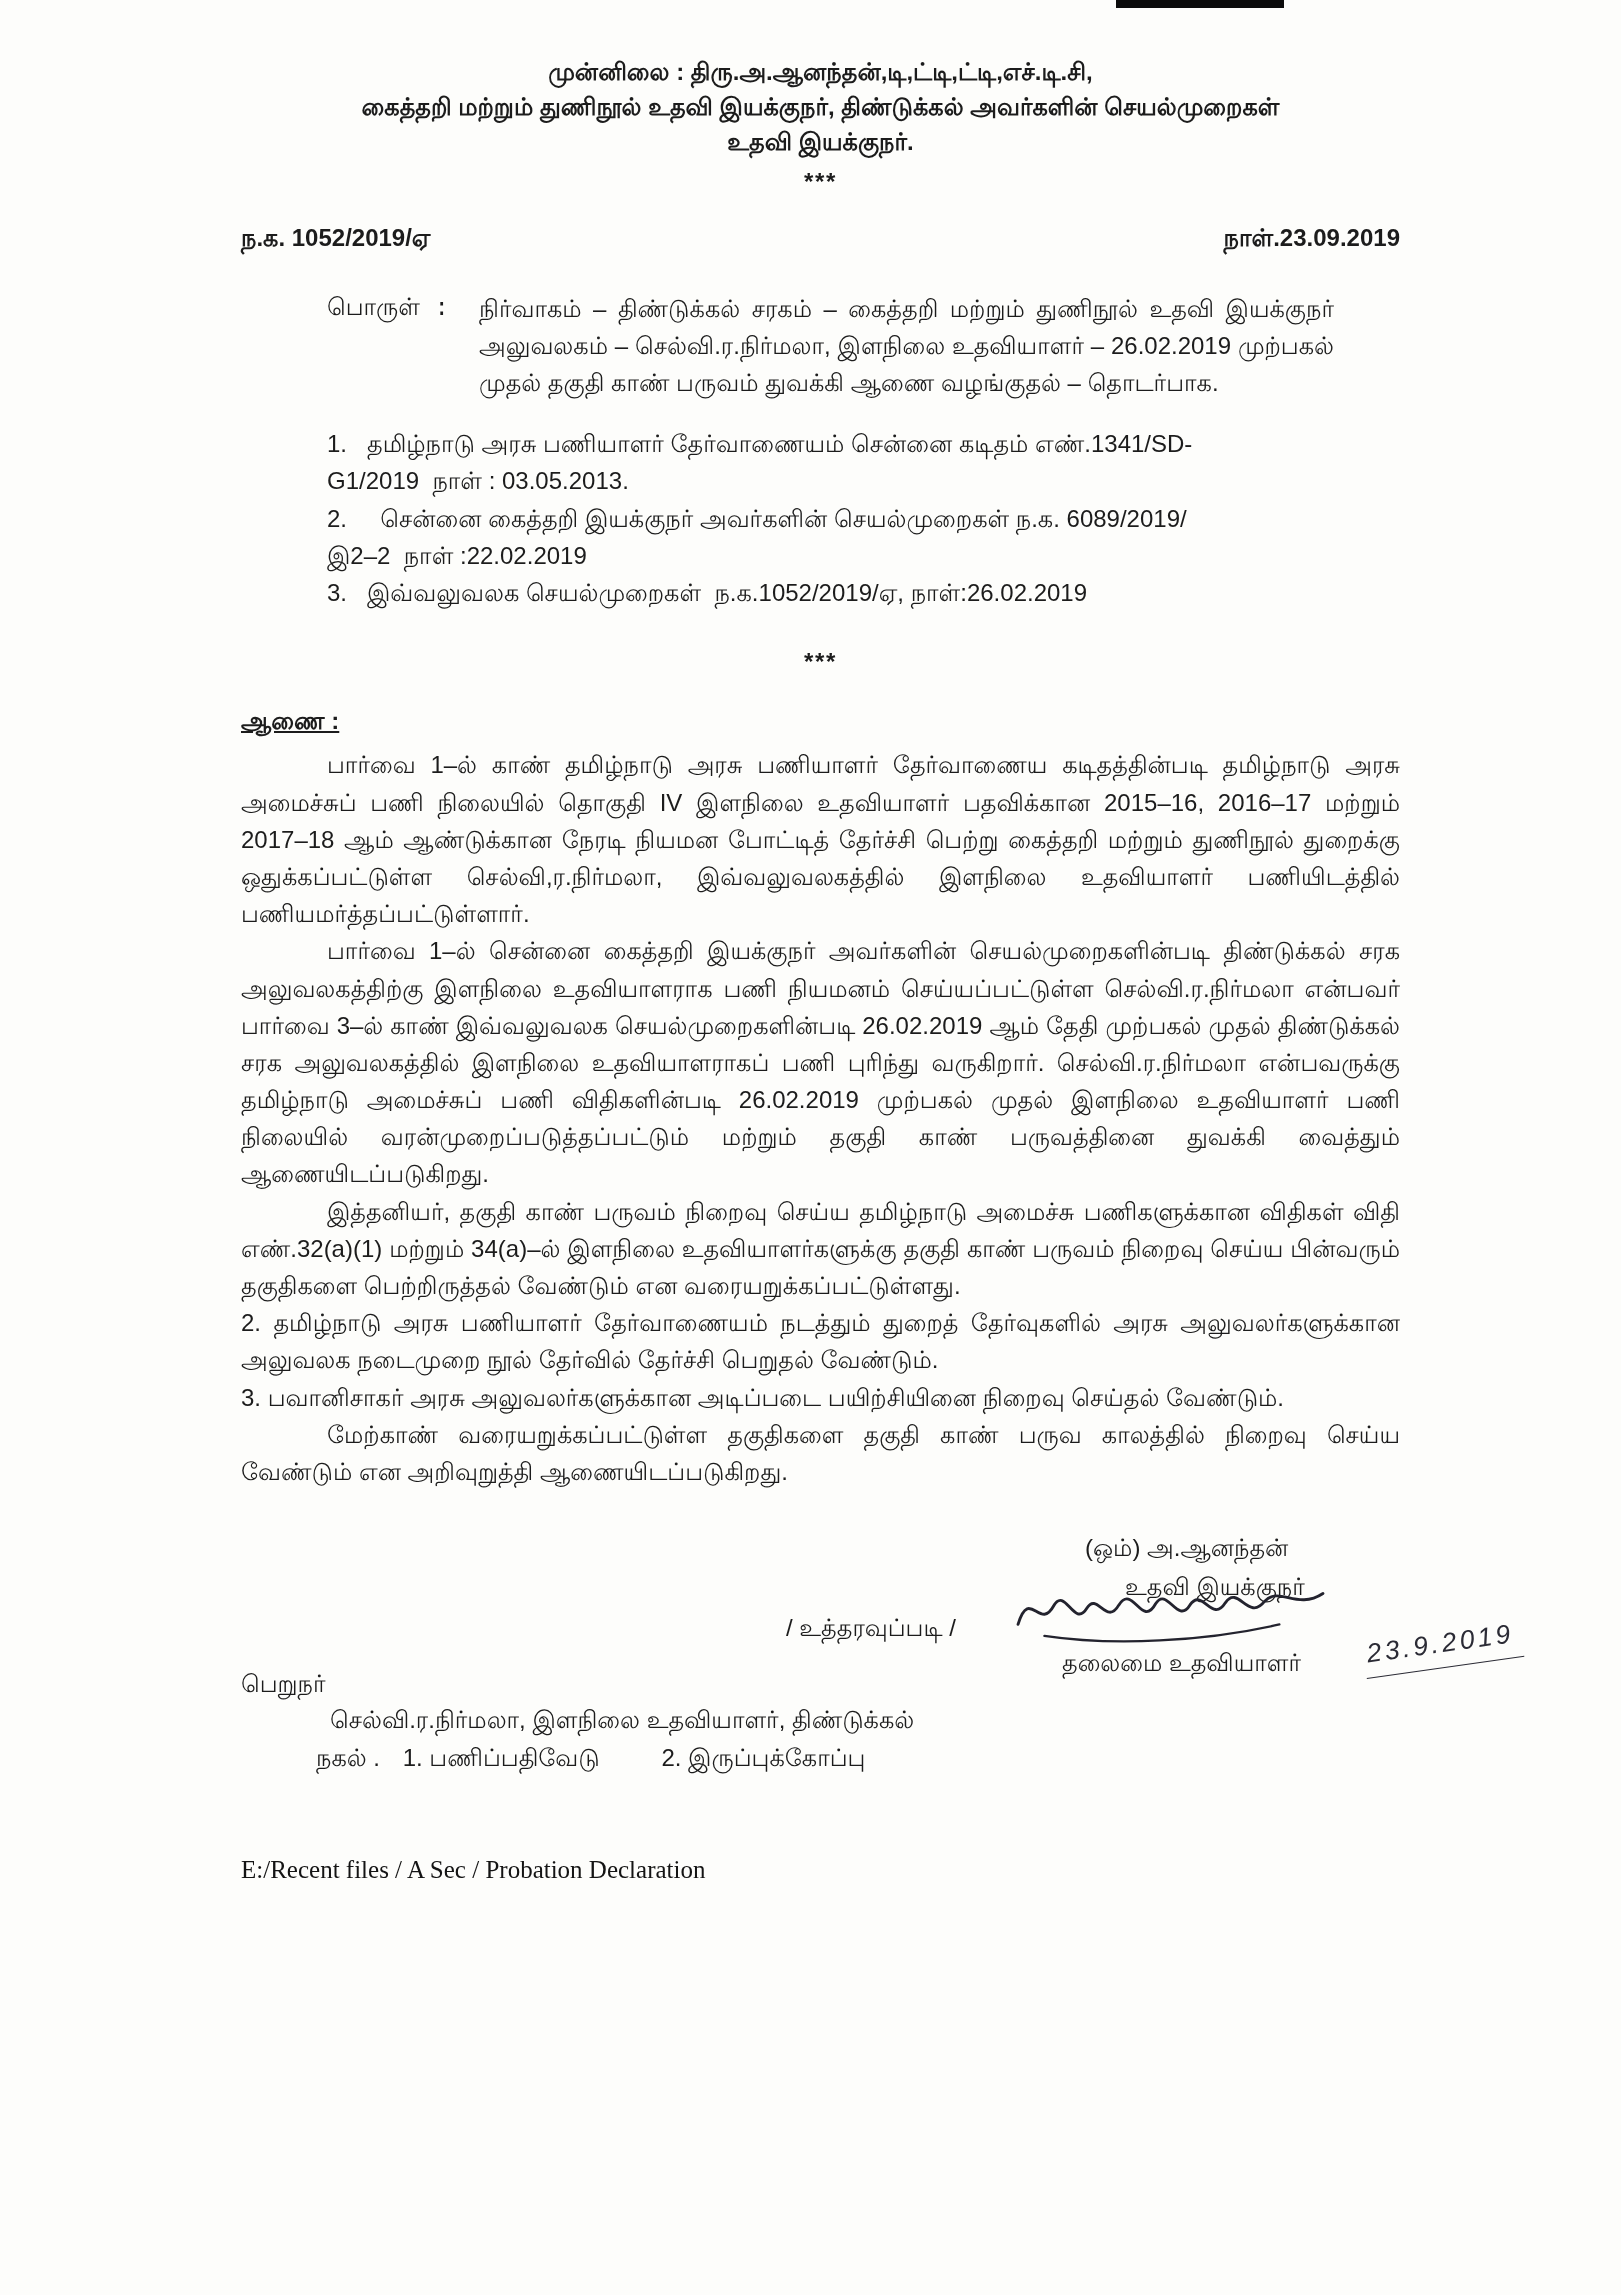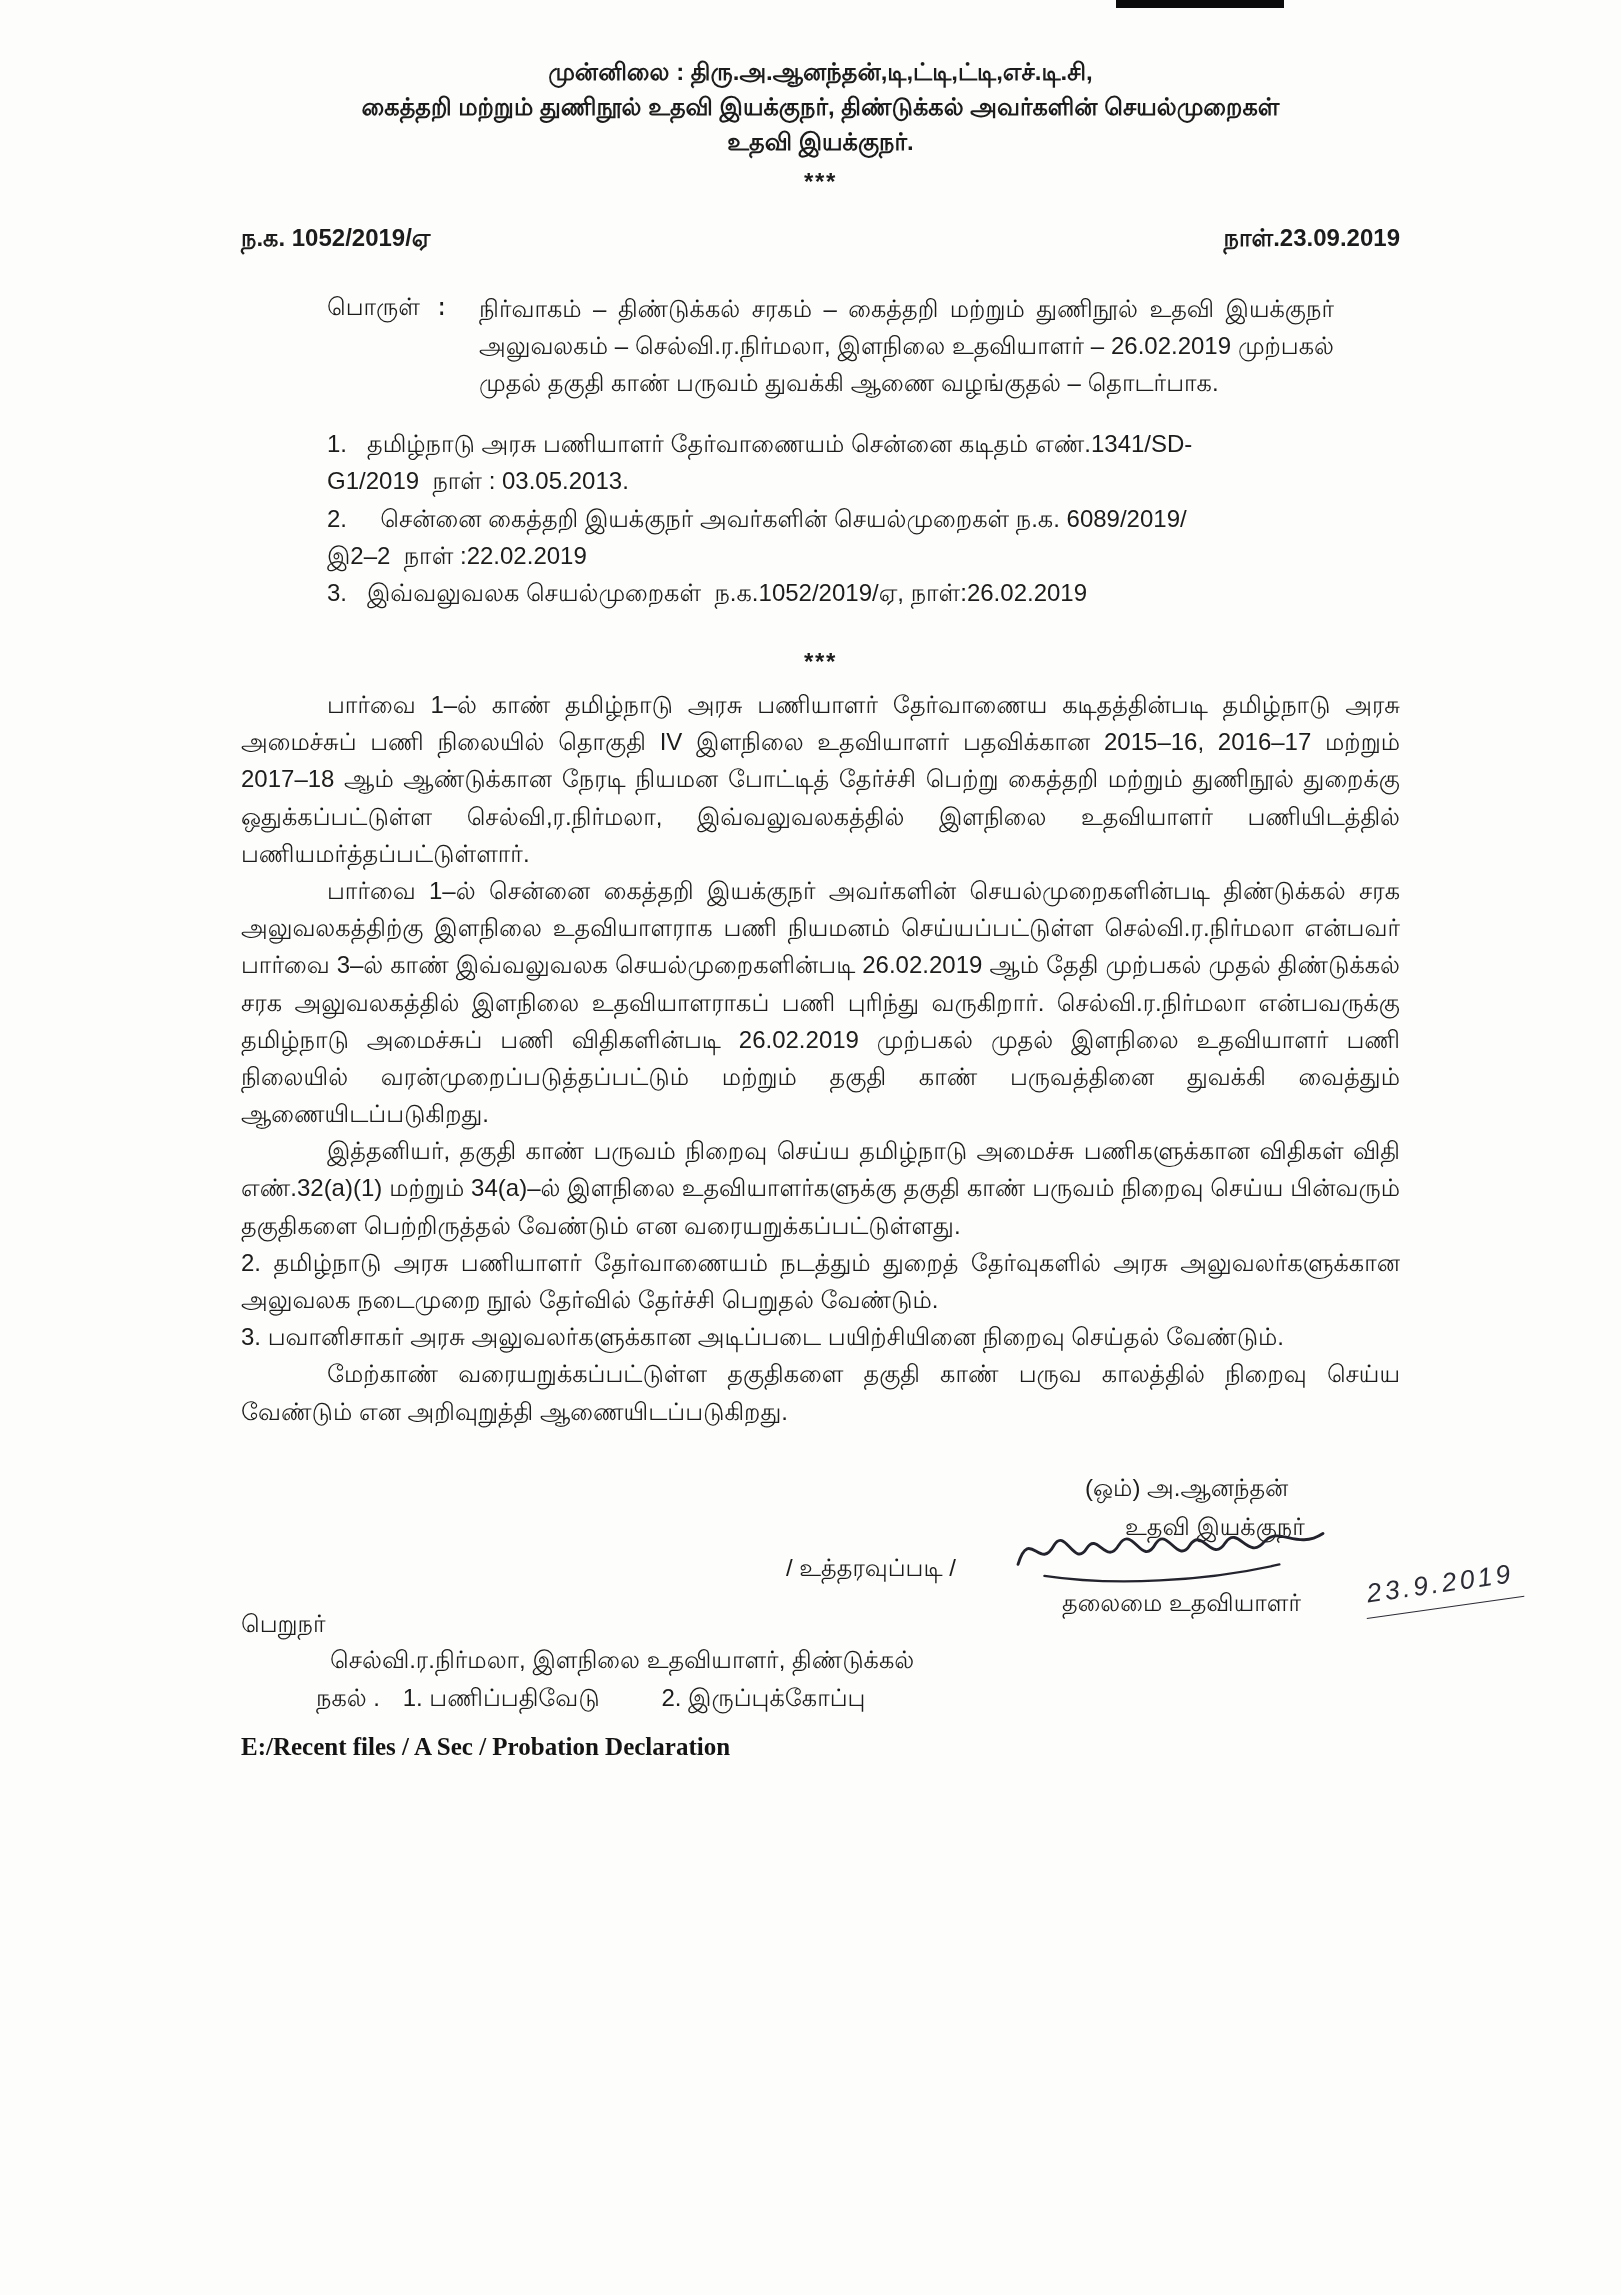--- a/index.html
+++ b/index.html
@@ -65,24 +65,24 @@
     padding:0 8px 3.4px 3.4px;
     white-space:nowrap;
   }
   .to-label  { position:absolute; left:0px;    top:152px; }
   .recipient { position:absolute; left:89px;  top:188px; }
   .copies    { position:absolute; left:75px;  top:226px; white-space:nowrap; }
   .copies .copy1 { margin-left:16px; }
   .copies .copy2 { margin-left:55px; }
 
   .file-path {
+    margin-top:63px;
     font-family:"Liberation Serif","DejaVu Serif",serif;
     font-size:25px;
     color:#141414;
-    font-weight:bold;
   }
 </style>
 </head>
 <body>
 
 <div class="page">
 
   <div class="scan-artifact"></div>
 
   <header class="doc-header">
@@ -105,20 +105,21 @@
   <div class="refs">
     <div class="refs-items">
       <div class="ref-item">1.   தமிழ்நாடு அரசு பணியாளர் தேர்வாணையம் சென்னை கடிதம் எண்.1341/SD-G1/2019  நாள் : 03.05.2013.</div>
       <div class="ref-item">2.     சென்னை கைத்தறி இயக்குநர் அவர்களின் செயல்முறைகள் ந.க. 6089/2019/இ2–2  நாள் :22.02.2019</div>
       <div class="ref-item">3.   இவ்வலுவலக செயல்முறைகள்  ந.க.1052/2019/ஏ, நாள்:26.02.2019</div>
     </div>
   </div>
 
   <div class="stars mid">***</div>
 
+  <div class="order-heading">ஆணை :</div>
 
   <p class="para indent">பார்வை 1–ல் காண் தமிழ்நாடு அரசு பணியாளர் தேர்வாணைய கடிதத்தின்படி தமிழ்நாடு அரசு அமைச்சுப் பணி நிலையில் தொகுதி IV இளநிலை உதவியாளர் பதவிக்கான 2015–16, 2016–17 மற்றும் 2017–18 ஆம் ஆண்டுக்கான நேரடி நியமன போட்டித் தேர்ச்சி பெற்று கைத்தறி மற்றும் துணிநூல் துறைக்கு ஒதுக்கப்பட்டுள்ள செல்வி,ர.நிர்மலா, இவ்வலுவலகத்தில் இளநிலை உதவியாளர் பணியிடத்தில் பணியமர்த்தப்பட்டுள்ளார்.</p>
   <p class="para indent">பார்வை 1–ல் சென்னை கைத்தறி இயக்குநர் அவர்களின் செயல்முறைகளின்படி திண்டுக்கல் சரக அலுவலகத்திற்கு இளநிலை உதவியாளராக பணி நியமனம் செய்யப்பட்டுள்ள செல்வி.ர.நிர்மலா என்பவர் பார்வை 3–ல் காண் இவ்வலுவலக செயல்முறைகளின்படி 26.02.2019 ஆம் தேதி முற்பகல் முதல் திண்டுக்கல் சரக அலுவலகத்தில் இளநிலை உதவியாளராகப் பணி புரிந்து வருகிறார்.  செல்வி.ர.நிர்மலா  என்பவருக்கு தமிழ்நாடு அமைச்சுப் பணி விதிகளின்படி 26.02.2019 முற்பகல் முதல் இளநிலை உதவியாளர் பணி நிலையில் வரன்முறைப்படுத்தப்பட்டும் மற்றும் தகுதி காண் பருவத்தினை துவக்கி வைத்தும் ஆணையிடப்படுகிறது.</p>
   <p class="para indent">இத்தனியர், தகுதி காண் பருவம் நிறைவு செய்ய தமிழ்நாடு அமைச்சு பணிகளுக்கான விதிகள் விதி எண்.32(a)(1) மற்றும் 34(a)–ல் இளநிலை உதவியாளர்களுக்கு தகுதி காண் பருவம் நிறைவு செய்ய பின்வரும் தகுதிகளை பெற்றிருத்தல் வேண்டும் என வரையறுக்கப்பட்டுள்ளது.</p>
 
   <p class="para">2. தமிழ்நாடு அரசு பணியாளர் தேர்வாணையம் நடத்தும் துறைத் தேர்வுகளில் அரசு அலுவலர்களுக்கான அலுவலக நடைமுறை நூல் தேர்வில் தேர்ச்சி பெறுதல் வேண்டும்.</p>
   <p class="para">3. பவானிசாகர் அரசு அலுவலர்களுக்கான அடிப்படை பயிற்சியினை நிறைவு செய்தல் வேண்டும்.</p>
 
   <p class="para indent">மேற்காண் வரையறுக்கப்பட்டுள்ள தகுதிகளை தகுதி காண் பருவ காலத்தில் நிறைவு செய்ய வேண்டும் என அறிவுறுத்தி ஆணையிடப்படுகிறது.</p>
 

